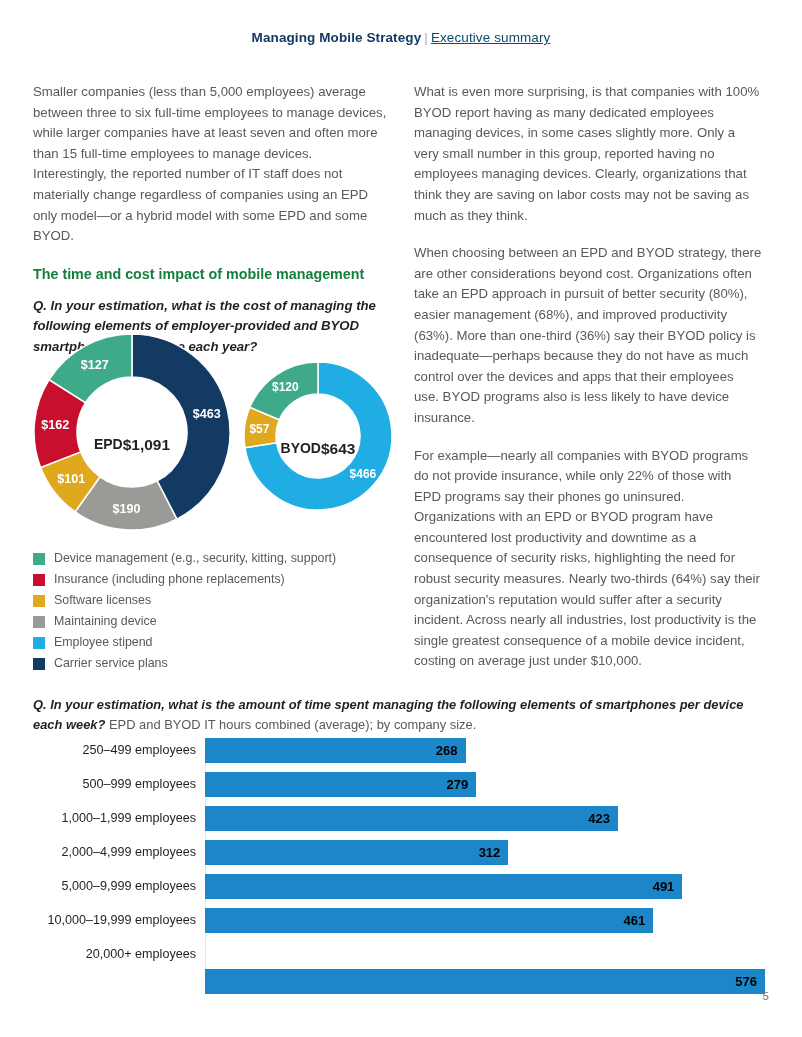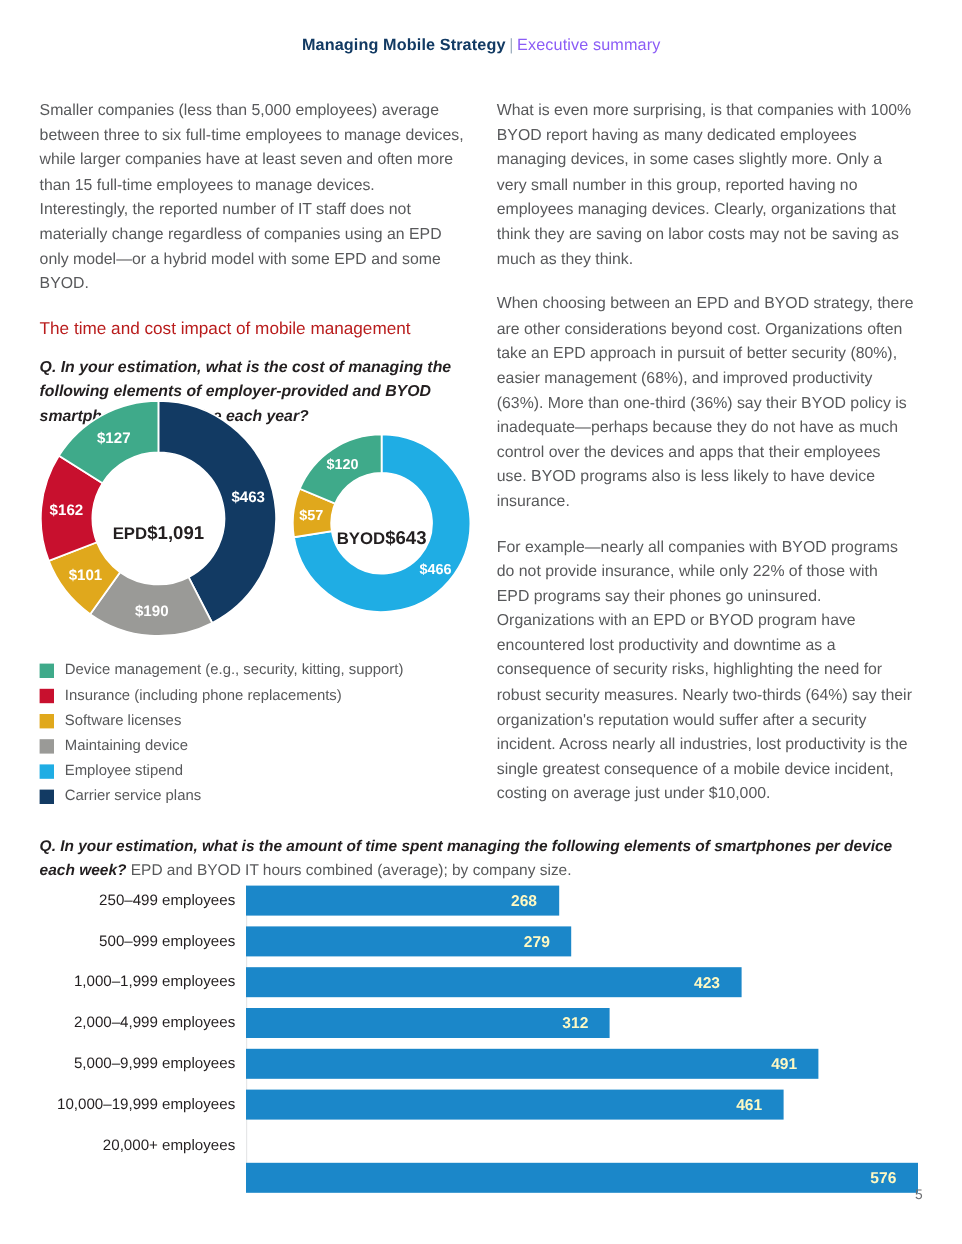--- a/index.html
+++ b/index.html
@@ -32,22 +32,23 @@
   .doc-header .h-title {
     font-weight: bold;
     color: #123a63;
   }
   .doc-header .h-sep {
     color: #9fb0c0;
     margin: 0 3px;
     font-weight: normal;
   }
   .doc-header .h-sub {
-    color: #8b5cf6;
+    color: #0c4a6e;
     font-weight: normal;
+    text-decoration: underline;
   }
   
   .col-left {
     position: absolute;
     left: 33px;
     top: 82px;
     width: 355px;
   }
   .col-right {
     position: absolute;
@@ -57,22 +58,22 @@
   }
   p.body {
     margin: 0 0 17px 0;
     font-size: 13.2px;
     line-height: 20.6px;
     color: #58595b;
   }
   h2.section-head {
     margin: 7px 0 12px 0;
     font-size: 14.3px;
-    font-weight: normal;
-    color: #b91c1c;
+    font-weight: bold;
+    color: #15803d;
     line-height: 20px;
   }
   p.question {
     margin: 0 0 14px 0;
     font-size: 13.2px;
     line-height: 20.4px;
     font-style: italic;
     font-weight: bold;
     color: #231f20;
   }
@@ -190,27 +191,27 @@
   }
   .bar-fill {
     position: absolute;
     left: 0;
     top: 0;
     height: 25px;
     background: #1b87c9;
   }
   .bar-val {
     position: absolute;
-    right: 18px;
+    right: 8px;
     top: 0;
     height: 25px;
     line-height: 25px;
     font-size: 13px;
     font-weight: bold;
-    color: #fef9c3;
+    color: #000000;
   }
   .bar-axis {
     position: absolute;
     left: 172px;
     top: 0;
     width: 1px;
     height: 232px;
     background: #e6e7e8;
   }
   

